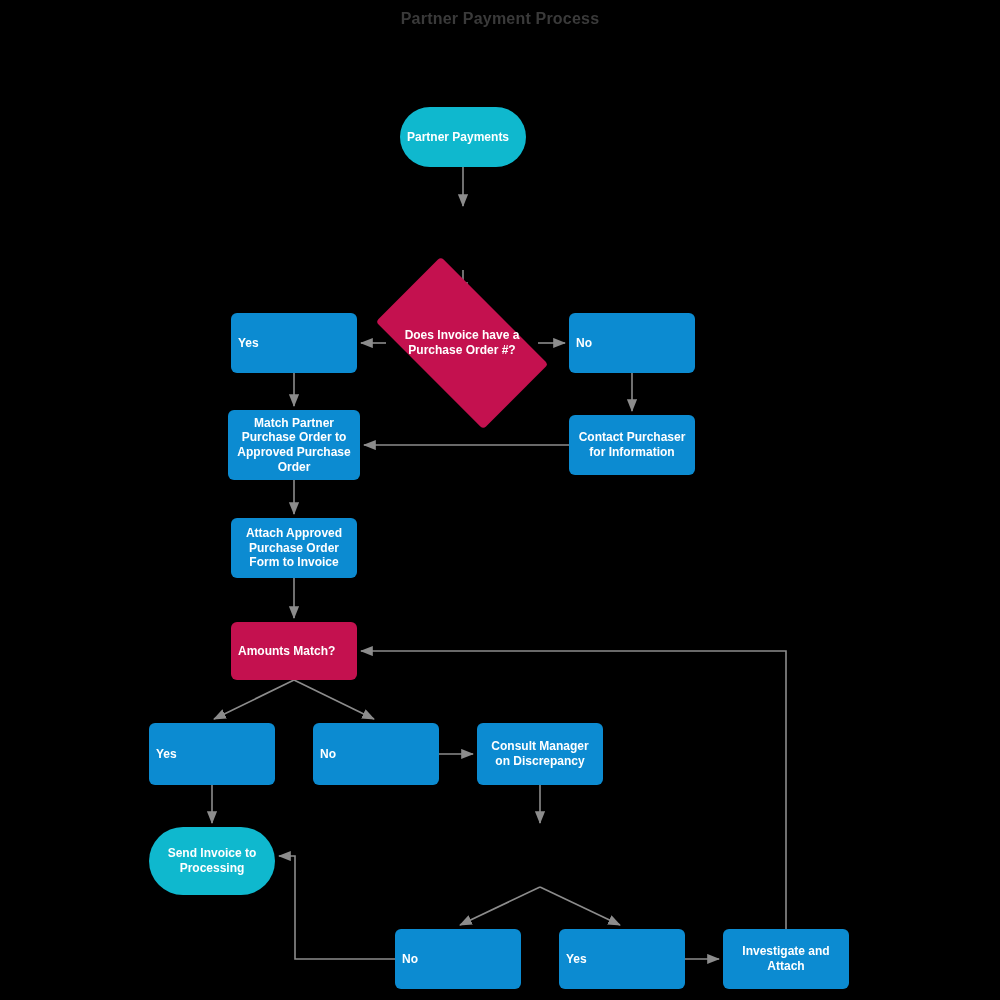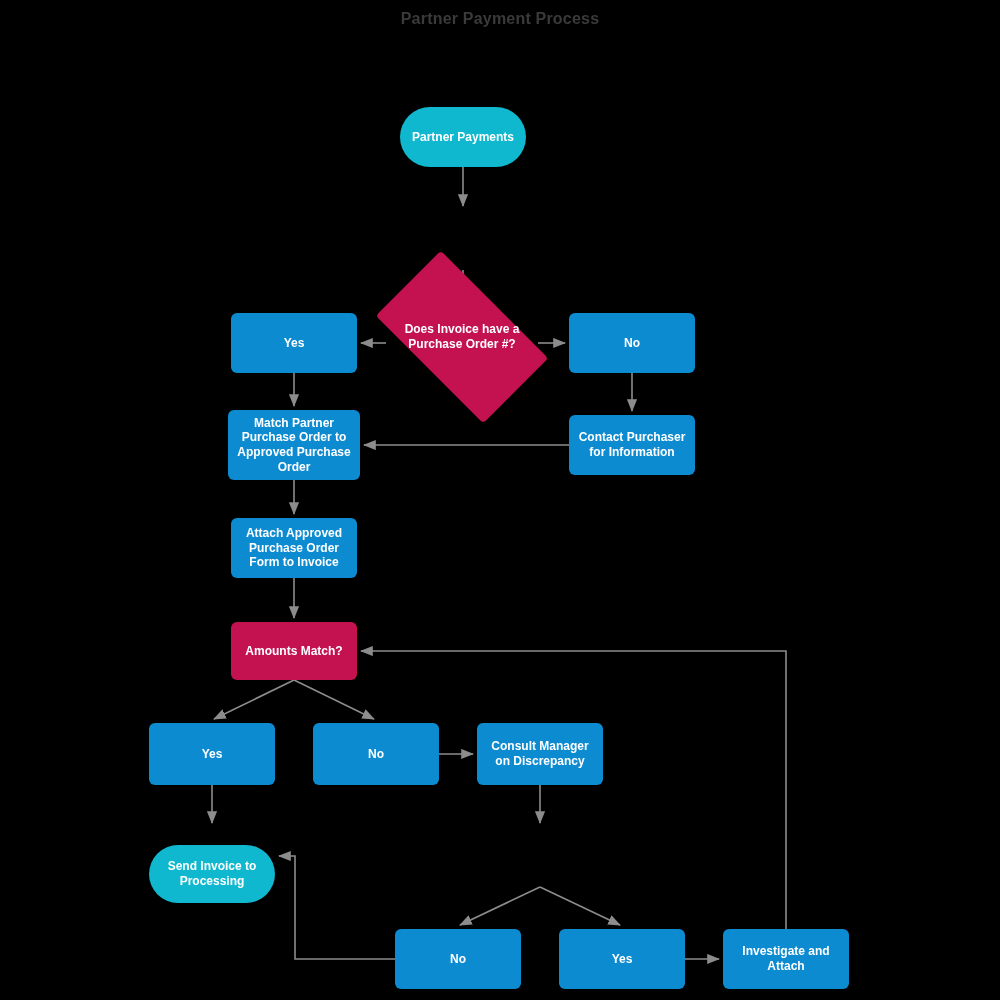--- a/index.html
+++ b/index.html
@@ -2,21 +2,21 @@
 <html><head>
 <meta charset="utf-8">
 <style>
   html,body{margin:0;padding:0;background:#000;}
   body{width:1000px;height:1000px;overflow:hidden;font-family:"Liberation Sans",sans-serif;}
   #stage{position:relative;width:1000px;height:1000px;background:#000000;}
   #edges{position:absolute;left:0;top:0;width:1000px;height:1000px;}
   .title{position:absolute;left:0;top:10px;width:1000px;text-align:center;
          font-size:16px;font-weight:700;color:#3a3a3a;letter-spacing:.2px;}
   .node{position:absolute;box-sizing:border-box;display:flex;align-items:center;
-        justify-content:center;text-align:center;color:#ffffff;font-weight:700;
+        text-align:center;color:#ffffff;font-weight:700;
         font-size:12px;line-height:1.22;padding:4px 7px;}
   .proc{background:#0c8bd1;border-radius:6px;}
   .term{background:#0fb8ce;border-radius:42px;}
   .dec-rect{background:#c4114f;border-radius:6px;}
   .diamond{background:transparent;}
   .diamond .dshape{position:absolute;left:0;top:0;width:100%;height:100%;
         background:#c4114f;transform:rotate(45deg);border-radius:4px;}
   .diamond .dtext{position:relative;z-index:2;}
 </style>
 </head>
@@ -53,21 +53,21 @@
       <path d="M395,959 L295,959 L295,856 L279,856"></path>
       <path d="M786,929 L786,651 L361,651"></path>
     </g>
   </svg>
 
   <div class="node term" style="left:400px;top:107px;width:126px;height:60px;">
     <span>Partner Payments</span>
   </div>
 
 
-  <div class="node diamond" style="left:386px;top:291px;width:152px;height:92px;">
+  <div class="node diamond" style="left:386px;top:297px;width:152px;height:92px;">
     <div class="dshape"></div>
     <span class="dtext">Does Invoice have a Purchase Order #?</span>
   </div>
 
   <div class="node proc" style="left:231px;top:313px;width:126px;height:60px;">
     <span>Yes</span>
   </div>
 
   <div class="node proc" style="left:569px;top:313px;width:126px;height:60px;">
     <span>No</span>
@@ -94,21 +94,21 @@
   </div>
 
   <div class="node proc" style="left:313px;top:723px;width:126px;height:62px;">
     <span>No</span>
   </div>
 
   <div class="node proc" style="left:477px;top:723px;width:126px;height:62px;">
     <span>Consult Manager on Discrepancy</span>
   </div>
 
-  <div class="node term" style="left:149px;top:845px;width:126px;height:58px;">
+  <div class="node term" style="left:149px;top:827px;width:126px;height:68px;">
     <span>Send Invoice to Processing</span>
   </div>
 
 
   <div class="node proc" style="left:395px;top:929px;width:126px;height:60px;">
     <span>No</span>
   </div>
 
   <div class="node proc" style="left:559px;top:929px;width:126px;height:60px;">
     <span>Yes</span>

